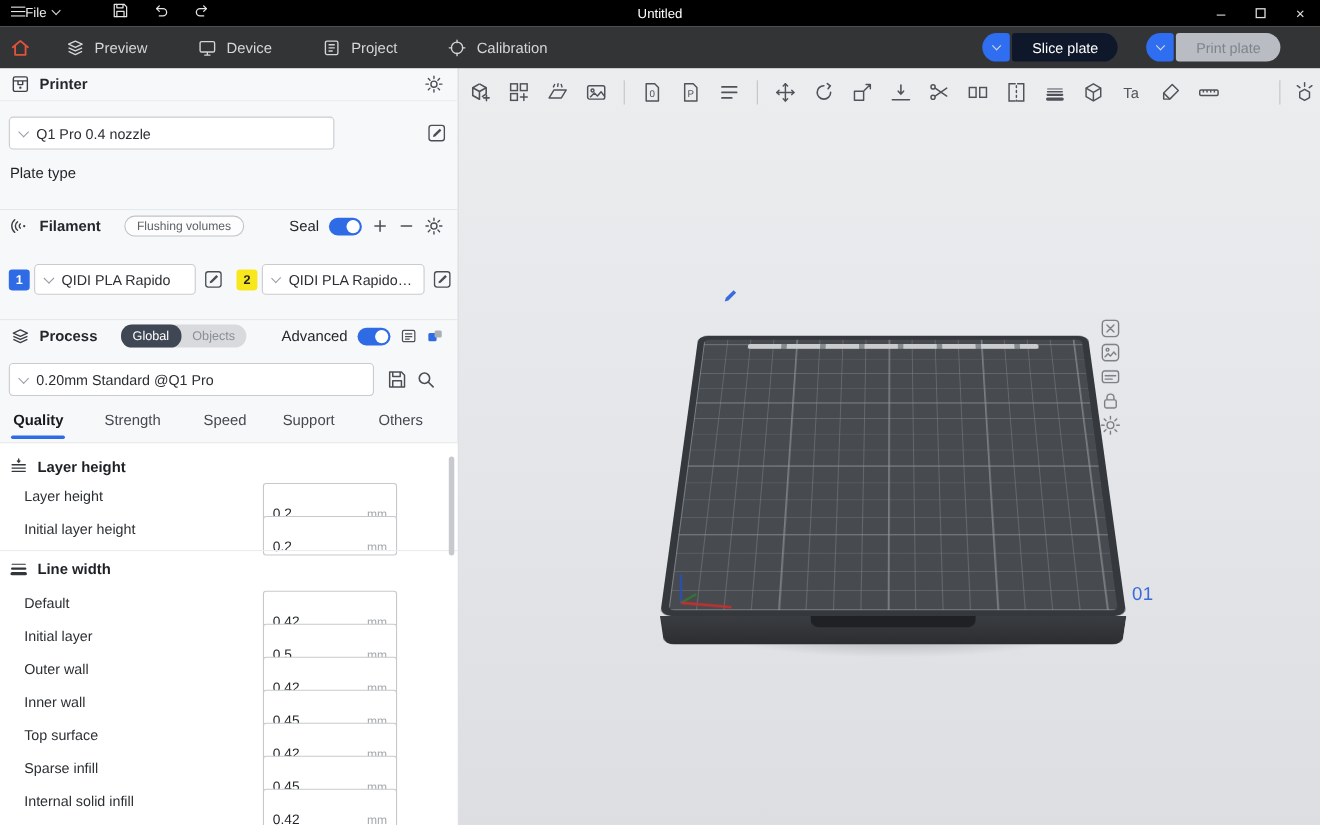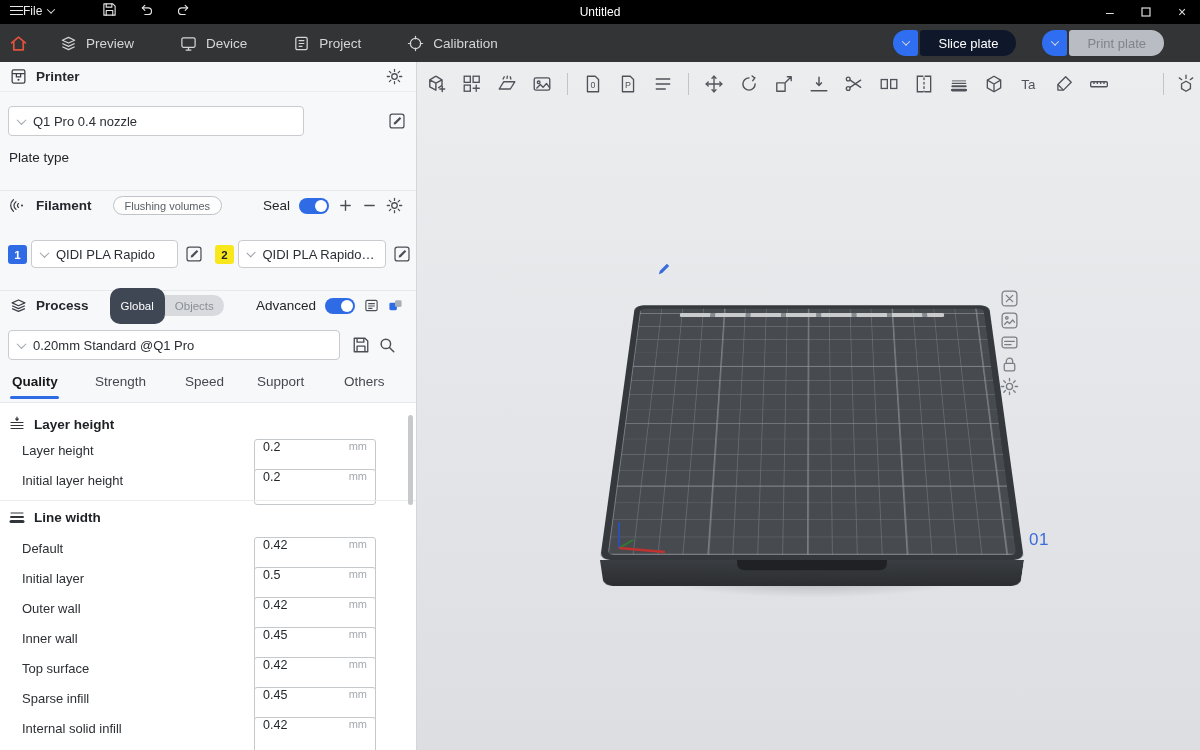--- a/index.html
+++ b/index.html
@@ -47,32 +47,32 @@
 .sel.gray{background:#e9eaec;border-color:#dfe1e3;color:#9aa0a6}
 .edit-btn{position:absolute;width:18px;height:18px;color:#4b4f55;cursor:pointer}
 .edit-btn svg{width:18px;height:18px}
 .pill-btn{margin-left:12px;border:1px solid #c0c3c7;border-radius:10px;padding:2.5px 11px;font-size:11px;color:#5c6166;background:#fdfdfe;cursor:pointer;white-space:nowrap}
 .toggle{width:30px;height:16px;border-radius:8px;background:#2e6be5;position:relative;cursor:pointer;flex:0 0 auto}
 .toggle::after{content:"";position:absolute;right:2px;top:2px;width:12px;height:12px;border-radius:50%;background:#fff}
 .mini-btn{color:#4b4f55;cursor:pointer;display:flex}
 .mini-btn svg{width:15px;height:15px}
 .badge{position:absolute;width:19px;height:19px;border-radius:3px;display:flex;align-items:center;justify-content:center;font-size:11.5px;font-weight:700;cursor:pointer}
 .seg{display:flex;align-items:center;background:#d8dade;border-radius:11px;height:21px;font-size:11.5px;margin-left:12px;cursor:pointer}
-.seg-on{background:#3f4654;color:#fff;border-radius:10px;padding:0 11px;height:36px;display:flex;align-items:center}
+.seg-on{background:#3f4654;color:#fff;border-radius:10px;padding:0 11px;height:21px;display:flex;align-items:center}
 .seg-off{color:#8a8f95;padding:0 10px}
 .ptab{position:absolute;top:312px;font-size:13.5px;color:#45494f;cursor:pointer}
 .ptab.active{color:#17191c;font-weight:700}
 .ptab-underline{position:absolute;left:10px;top:334px;width:49px;height:3px;background:#2e6be5;border-radius:2px}
 .params{position:absolute;left:0;right:0;top:340px;bottom:0;background:#fff;border-top:1px solid #e7e8ea}
 .psec{position:absolute;left:0;right:0;height:24px;display:flex;align-items:center;gap:9px;padding-left:9px;font-weight:700;font-size:13.5px;color:#1d2024}
 .psec svg{width:16px;height:16px;color:#32363b}
 .psec-hr{position:absolute;left:0;right:0;height:1px;background:#ebecee}
 .prow{position:absolute;left:0;right:0;height:24px}
 .plabel{position:absolute;left:22px;top:4px;font-size:13px;color:#2c2f34}
-.pinput{position:absolute;left:254px;top:0;width:122px;height:36px;background:#fff;border:1px solid #c6c9cc;border-radius:3px;display:flex;align-items:flex-start;padding:0 8px;font-size:12.5px;color:#23262a;cursor:text}
+.pinput{position:absolute;left:239px;top:0;width:122px;height:36px;background:#fff;border:1px solid #c6c9cc;border-radius:3px;display:flex;align-items:flex-end;padding:0 8px;font-size:12.5px;color:#23262a;cursor:text}
 .punit{margin-left:auto;color:#a4a8ad;font-size:11px}
 .scrollbar{position:absolute;right:3px;top:353px;width:5px;height:90px;background:#c7c9cc;border-radius:3px;cursor:pointer}
 
 
 .viewport{position:absolute;left:417px;top:62px;right:0;bottom:0;background:linear-gradient(180deg,#ecedef 0%,#e3e5e8 55%,#dcdee1 100%);overflow:hidden}
 .vtb{position:absolute;left:10px;top:11px;display:flex;align-items:center;gap:15px;color:#4f5359}
 .vtb svg,.vtb-right svg{width:20px;height:20px;cursor:pointer}
 .vsep{width:1px;height:22px;background:#c2c4c8}
 .vtb-right{position:absolute;right:4px;top:11px;display:flex;align-items:center;gap:12px;color:#4f5359}
 

